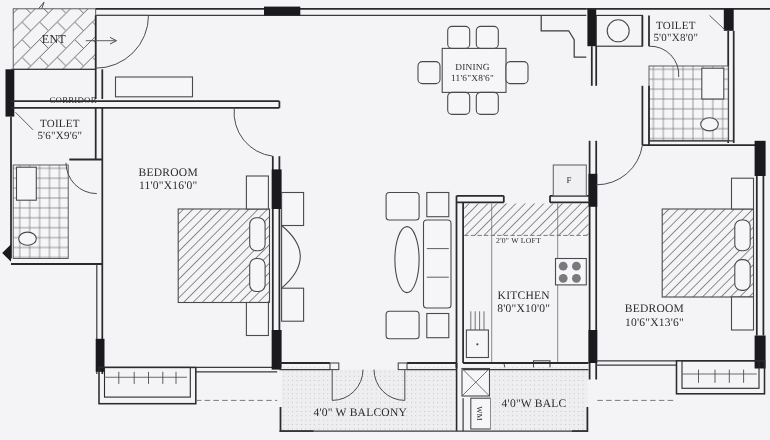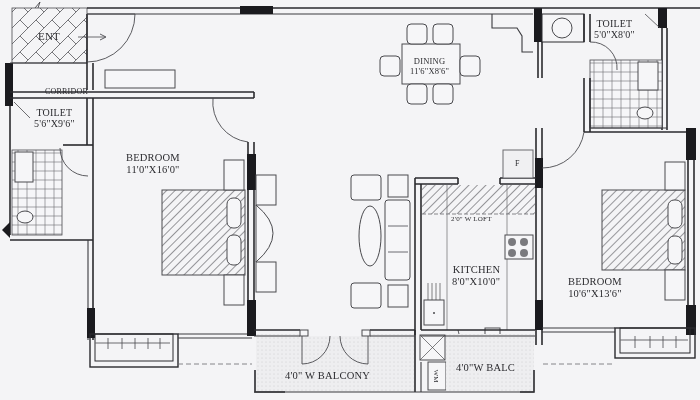--- a/index.html
+++ b/index.html
@@ -274,21 +274,21 @@
     <span>TOILET</span>
     <span class="dim">5'6"X9'6"</span>
   </div>
 
   <div class="label" style="left:126px; top:152px;">
     <span>BEDROOM</span>
     <span class="dim">11'0"X16'0"</span>
   </div>
 
 
-  <div class="label" style="left:452px; top:264px; text-align:right;">
+  <div class="label" style="left:452px; top:264px; text-align:center;">
     <span>KITCHEN</span>
     <span class="dim">8'0"X10'0"</span>
   </div>
 
   <div class="label" style="left:568px; top:276px;">
     <span>BEDROOM</span>
     <span class="dim">10'6"X13'6"</span>
   </div>
 
   <div class="label" style="left:285px; top:370px;">

